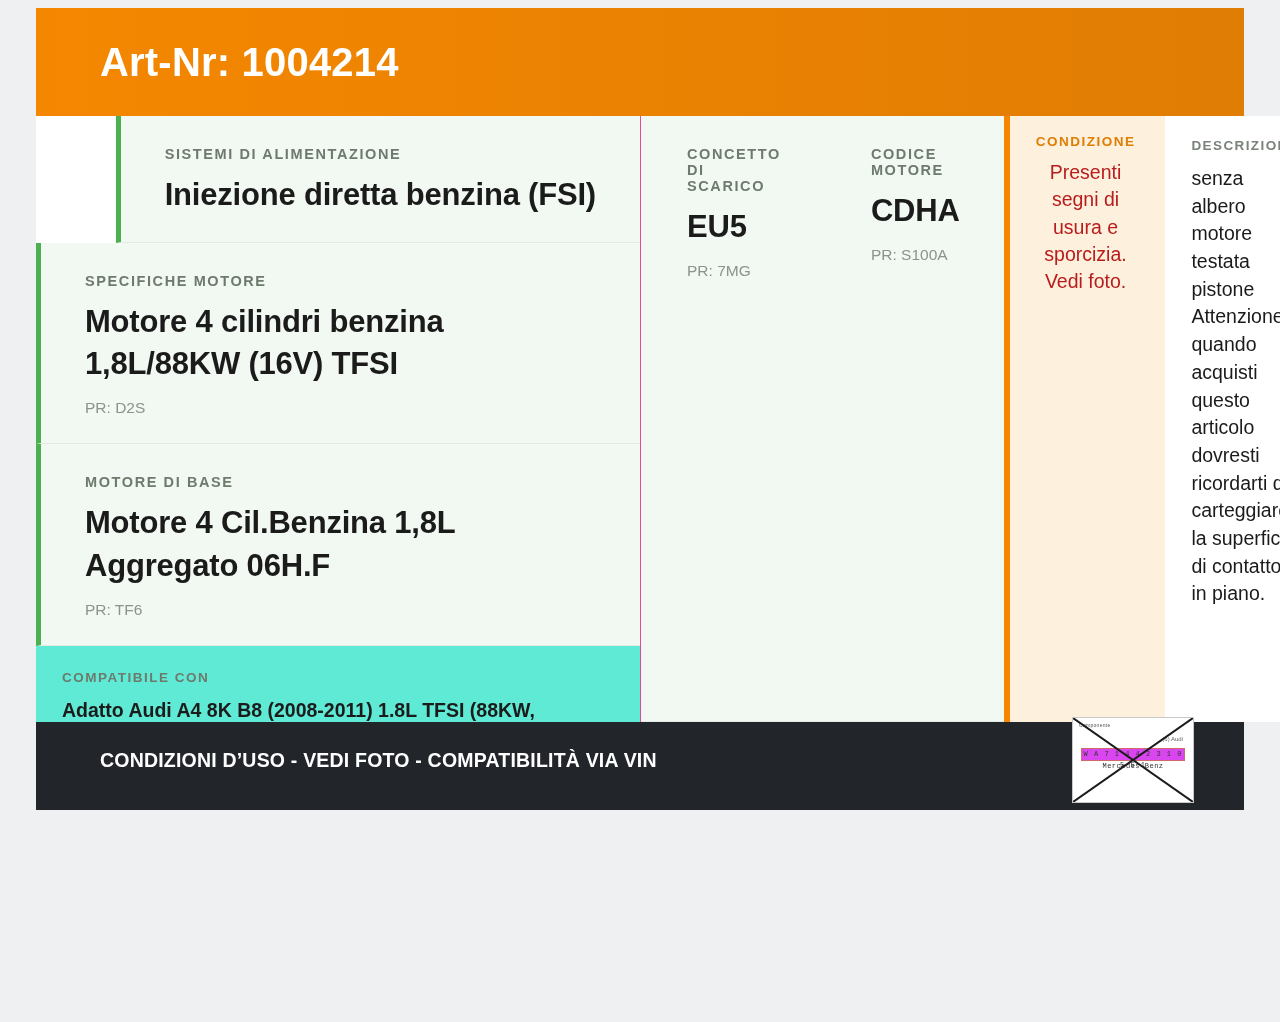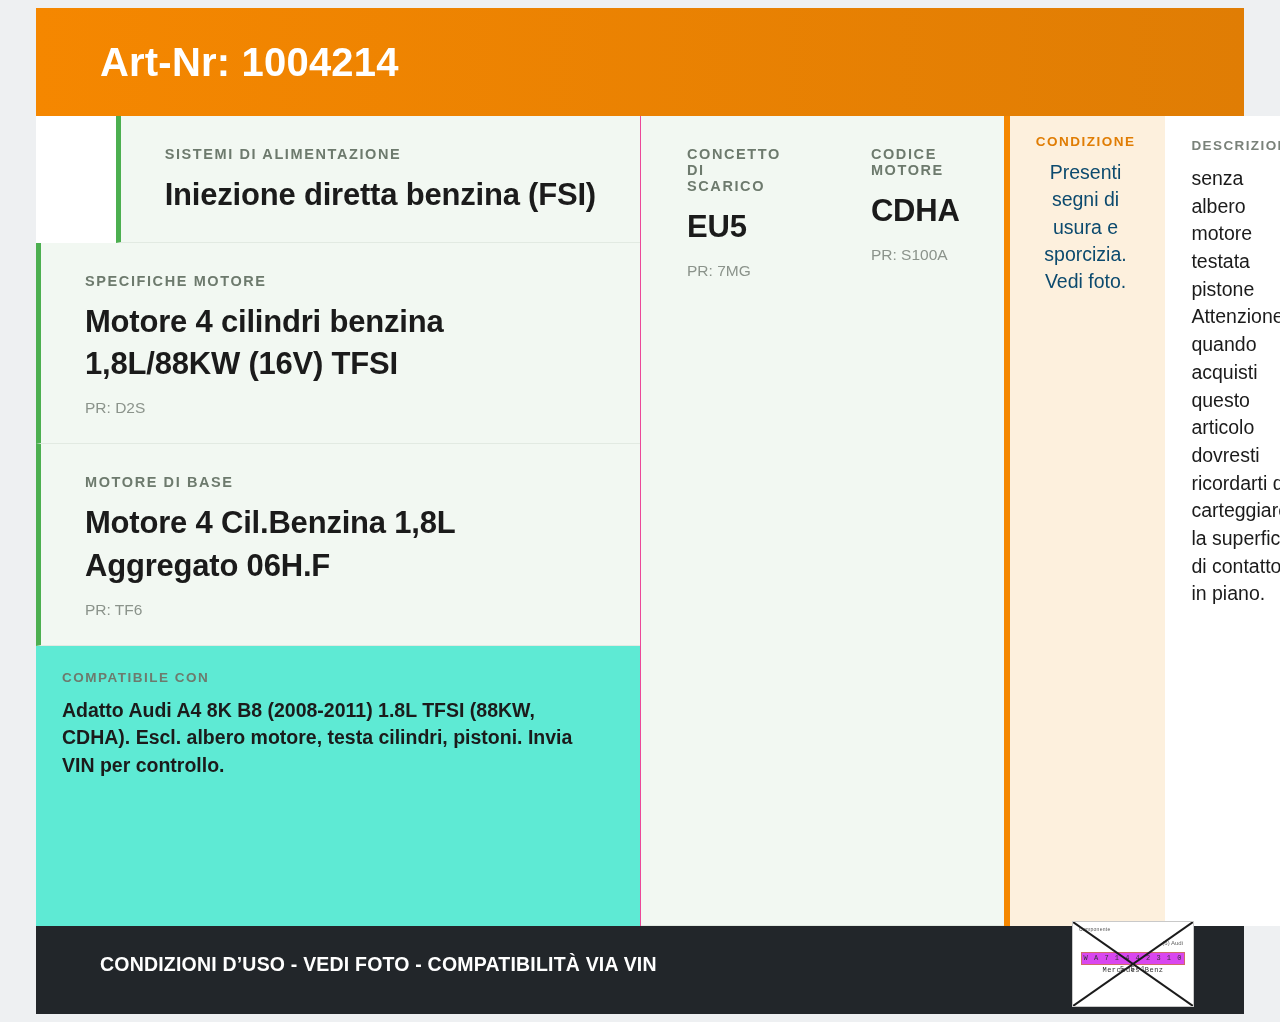--- a/index.html
+++ b/index.html
@@ -12,21 +12,21 @@
     background: #eef0f2;
     font-family: "Liberation Sans", sans-serif;
     overflow: hidden;
   }
 
   .sheet {
     position: absolute;
     left: 36px;
     top: 8px;
     width: 1208px;
-    height: 1006px;
+    height: 802px;
     background: #ffffff;
     display: flex;
     flex-direction: column;
     box-shadow: 0 0 0 0 rgba(0,0,0,0);
   }
 
   
   .header {
     height: 108px;
     background: linear-gradient(90deg, #f58700 0%, #e07d04 100%);
@@ -132,21 +132,21 @@
   .condition-label {
     font-size: 13.5px;
     font-weight: bold;
     letter-spacing: 1.5px;
     color: #e07d04;
     text-transform: uppercase;
     margin-bottom: 10px;
   }
   .condition-text {
     font-size: 19.5px;
-    color: #0c4a6e;
+    color: #b91c1c;
     line-height: 1.4;
   }
 
   
   .description {
     padding: 22px 30px 20px 26px;
     flex: 1 1 auto;
     background: #ffffff;
   }
   .description-label {

